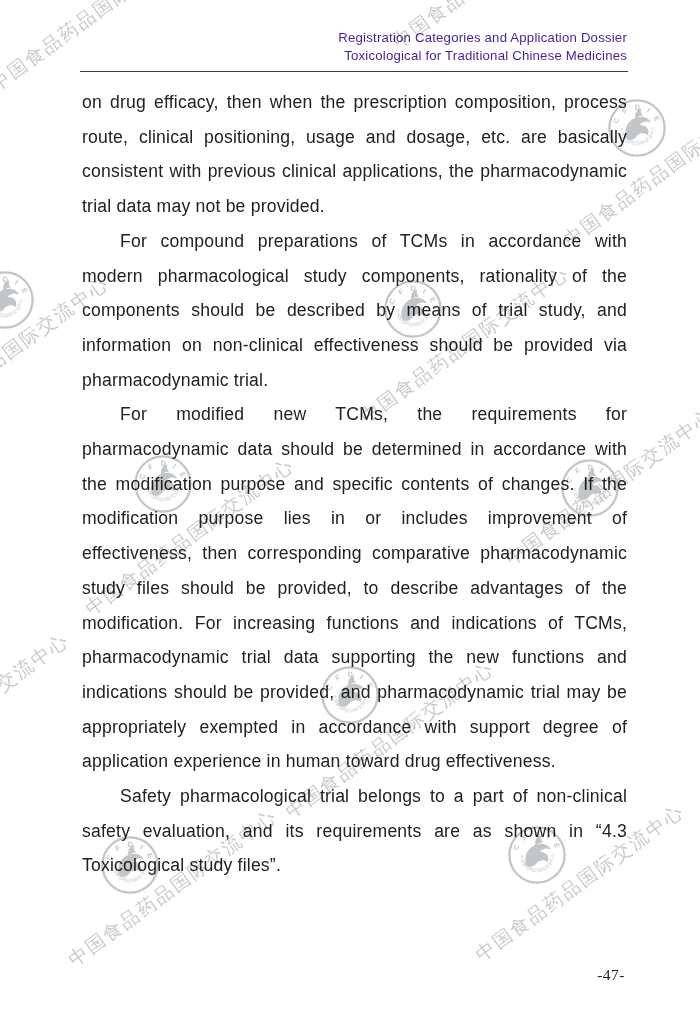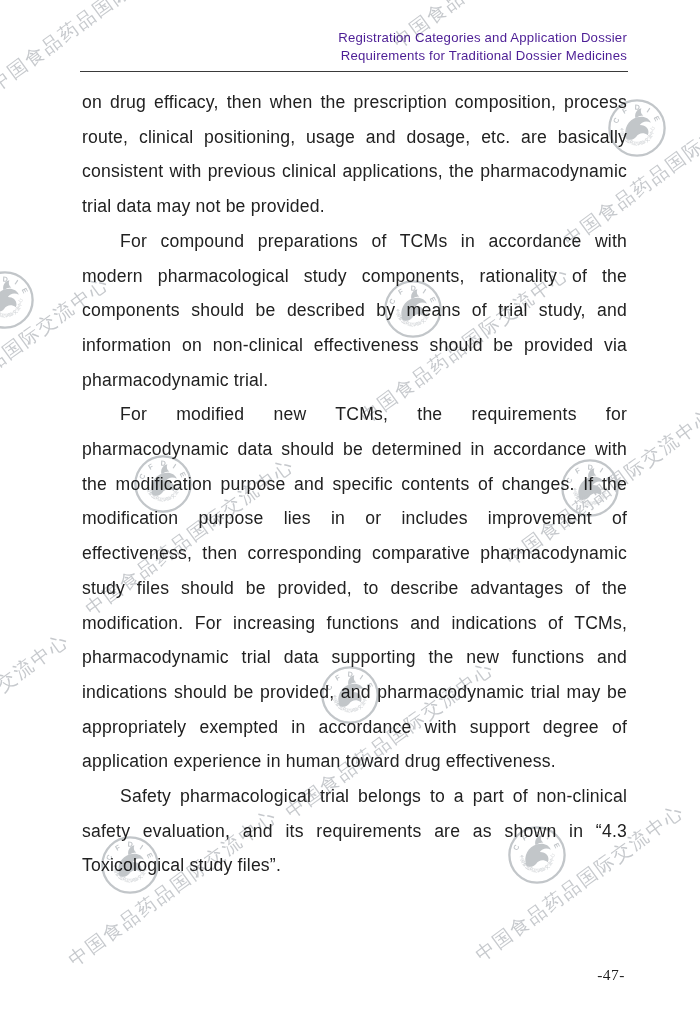--- a/index.html
+++ b/index.html
@@ -90,21 +90,21 @@
     </symbol>
   </defs>
 </svg>
 
 <div class="page">
 
   <div class="content">
 
     <div class="header">
       <div>Registration Categories and Application Dossier</div>
-      <div>Requirements for Traditional Dossier Medicines</div>
+      <div>Toxicological for Traditional Chinese Medicines</div>
     </div>
 
     <div class="header-rule"></div>
 
     <div class="body-text">
         <p class="para">on drug efficacy, then when the prescription composition, process route, clinical positioning, usage and dosage, etc. are basically consistent with previous clinical applications, the pharmacodynamic trial data may not be provided.</p>
         <p class="para indent">For compound preparations of TCMs in accordance with modern pharmacological study components, rationality of the components should be described by means of trial study, and information on non-clinical effectiveness should be provided via pharmacodynamic trial.</p>
         <p class="para indent">For modified new TCMs, the requirements for pharmacodynamic data should be determined in accordance with the modification purpose and specific contents of changes. If the modification purpose lies in or includes improvement of effectiveness, then corresponding comparative pharmacodynamic study files should be provided, to describe advantages of the modification. For increasing functions and indications of TCMs, pharmacodynamic trial data supporting the new functions and indications should be provided, and pharmacodynamic trial may be appropriately exempted in accordance with support degree of application experience in human toward drug effectiveness.</p>
         <p class="para indent">Safety pharmacological trial belongs to a part of non-clinical safety evaluation, and its requirements are as shown in “4.3 Toxicological study files”.</p>
       </div>

